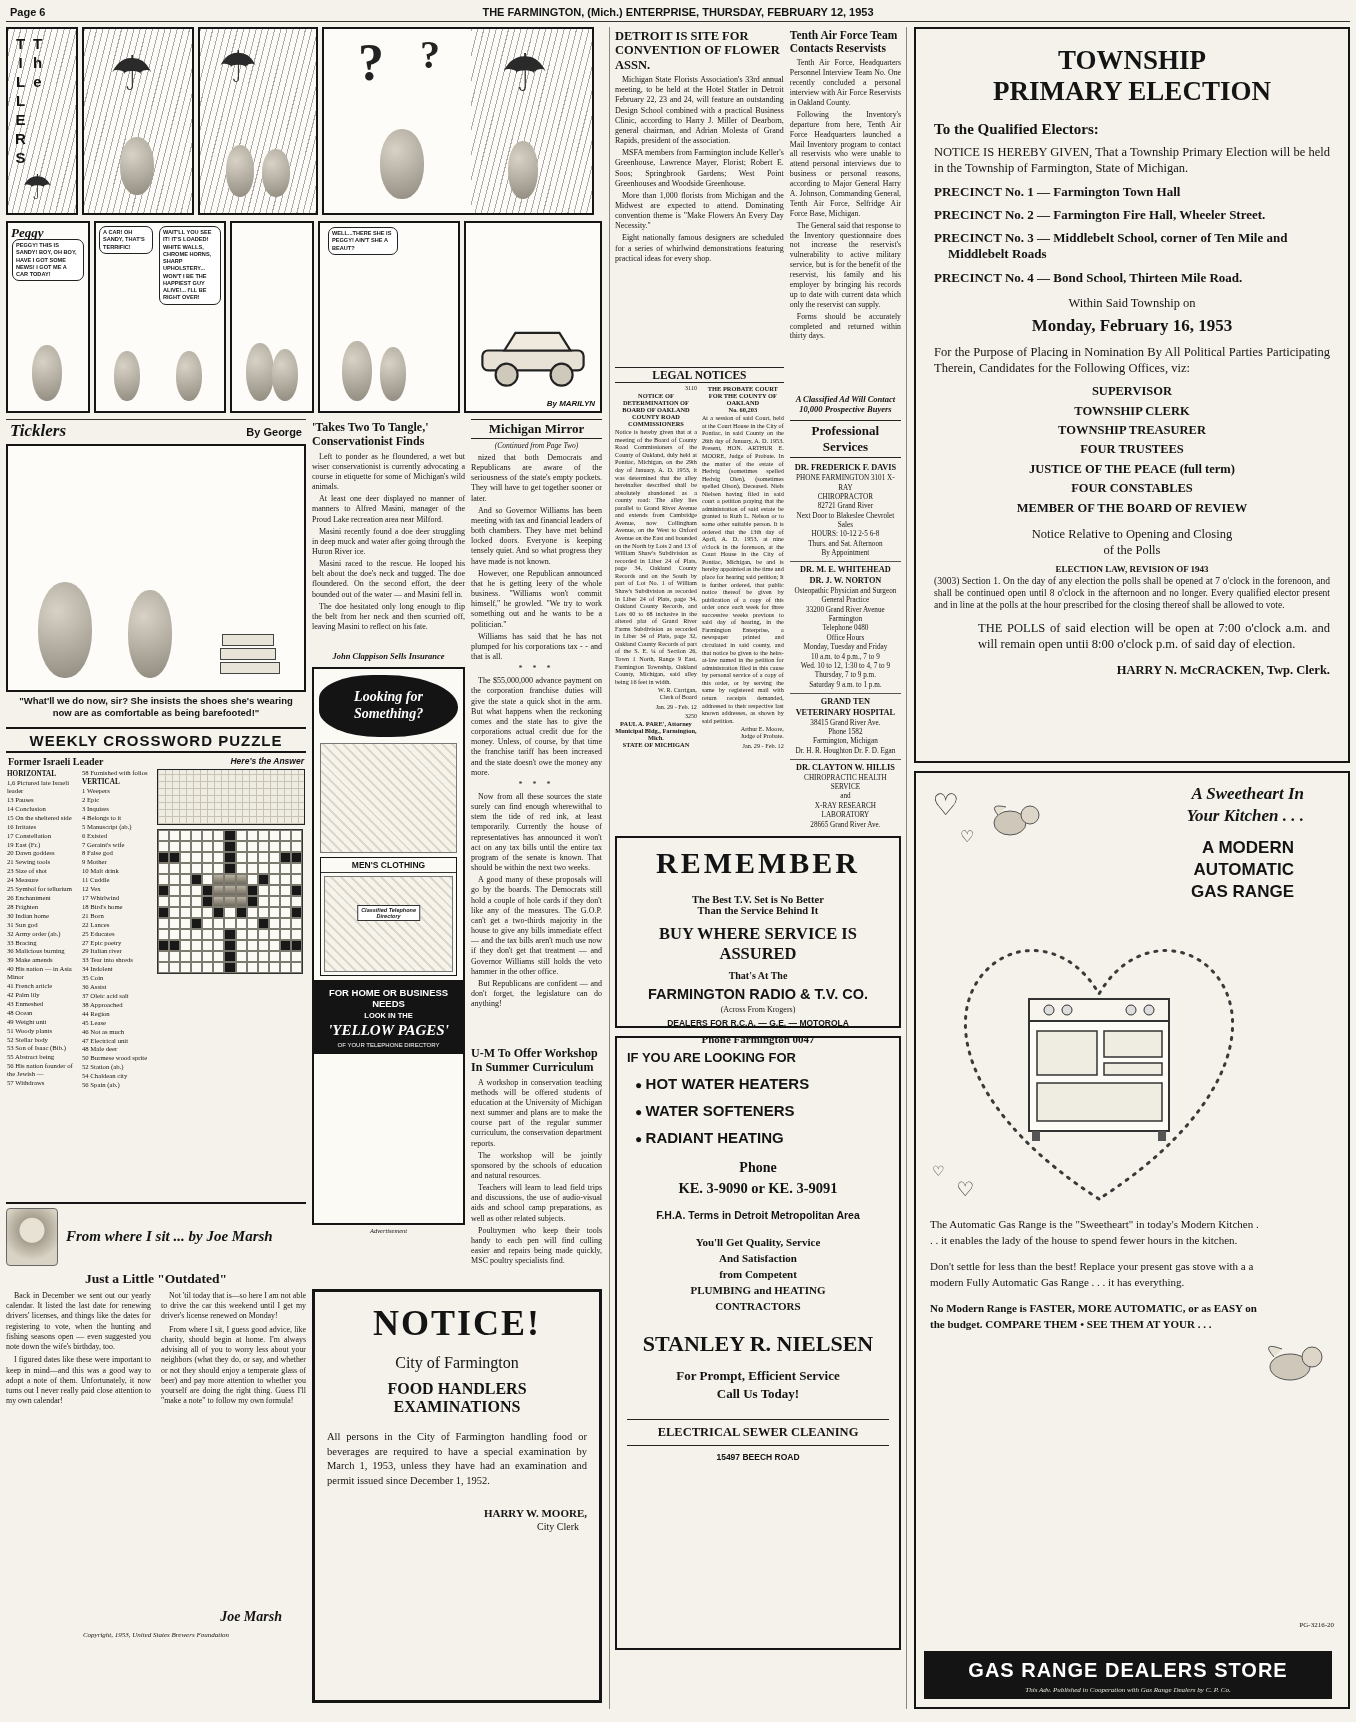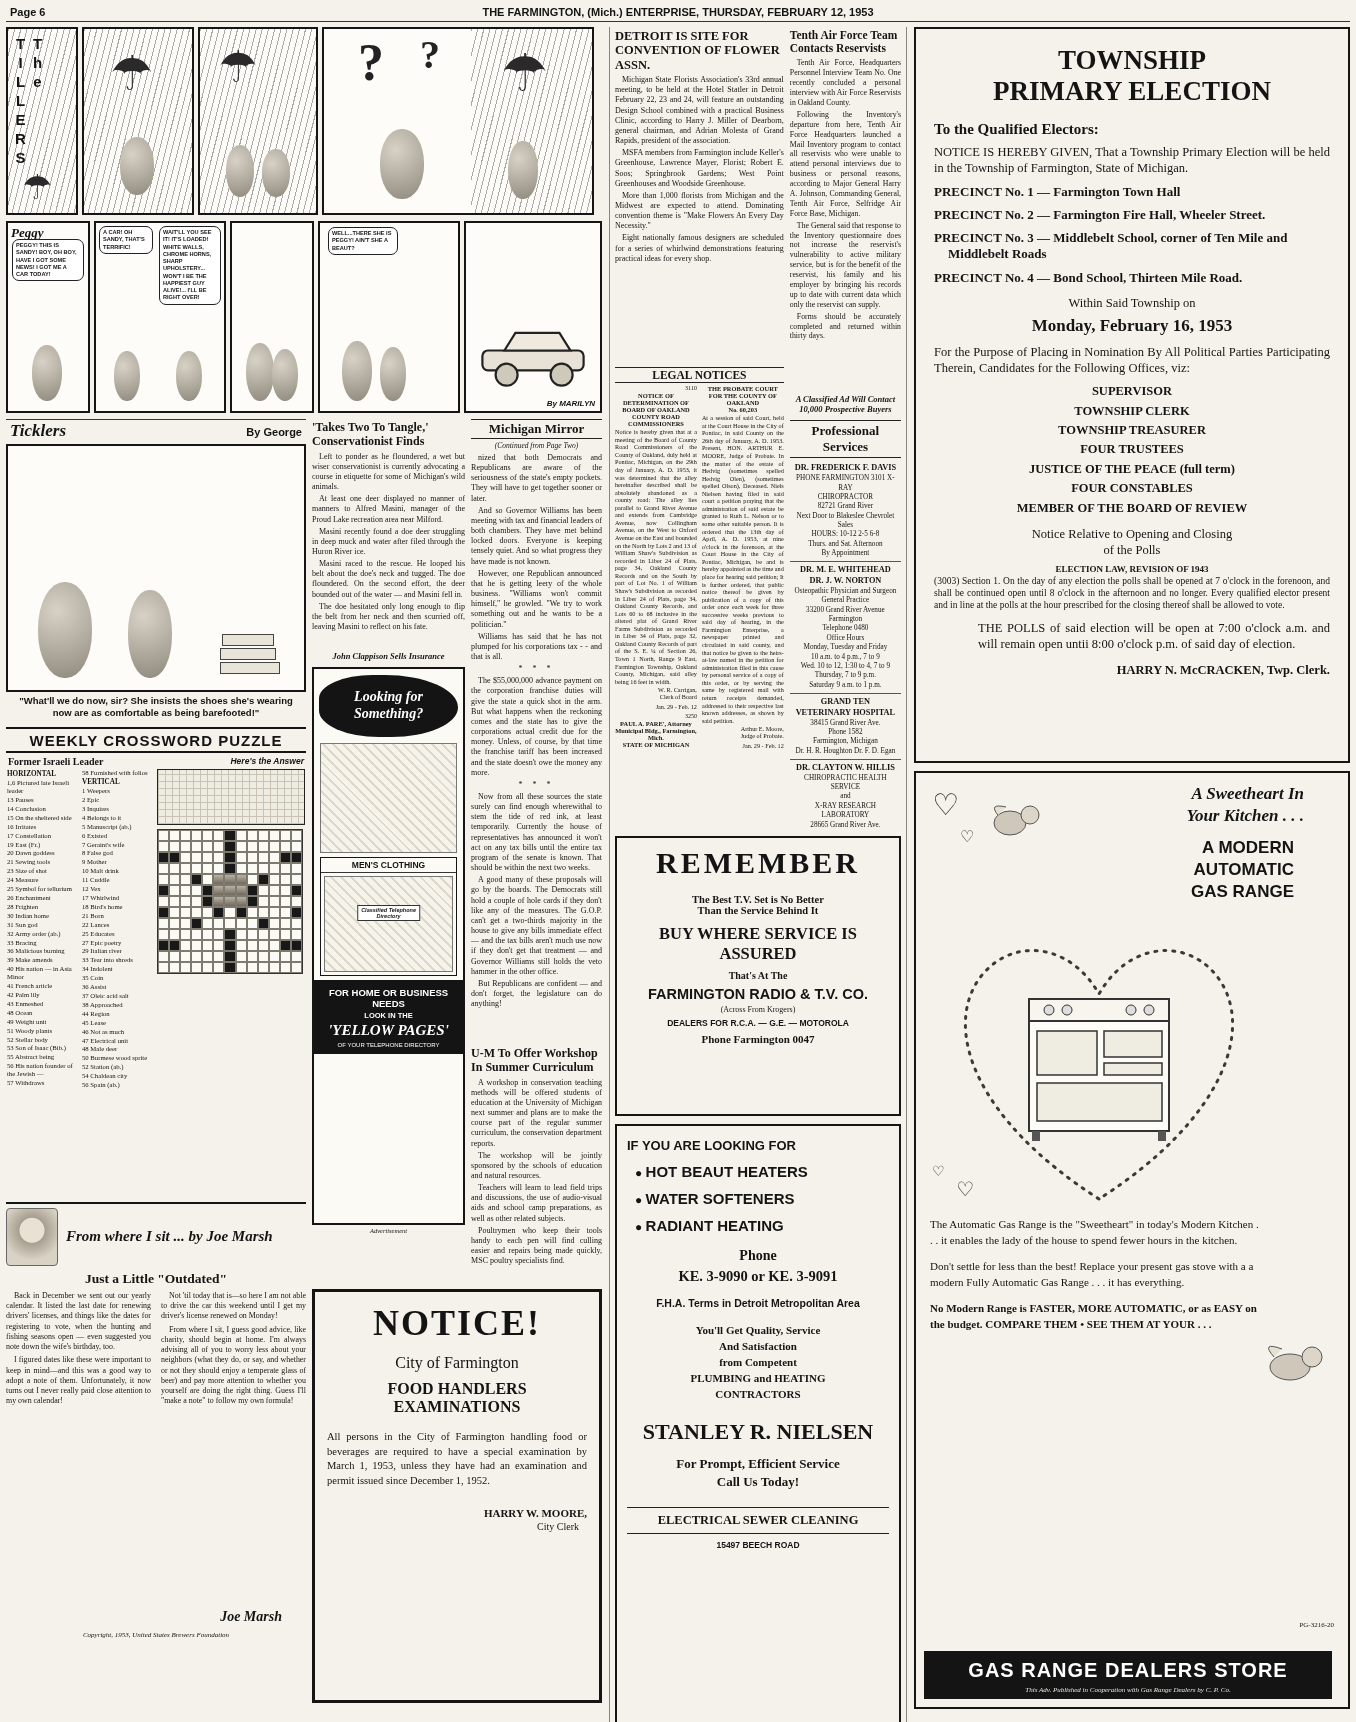--- a/index.html
+++ b/index.html
@@ -120,21 +120,21 @@
   .legal-body { font-size:6.2px; line-height:1.22; text-align:justify; }
   .legal-sig { font-size:6.2px; text-align:right; margin:1px 0 3px; }
   .legal-wrap { column-count:2; column-gap:5px; height:468px; overflow:hidden; }
   .blurb { text-align:center; font:bold italic 8.5px "Liberation Serif",serif; margin:6px 0; white-space:pre-line; }
   .prof-title { text-align:center; font:bold 13px "Liberation Serif",serif; border-top:1.5px solid #222; border-bottom:1.5px solid #222; padding:2px 0; margin-bottom:2px; white-space:pre-line; }
   .prof-entry { border-bottom:1px solid #555; padding:3px 1px; text-align:center; font-size:7.2px; line-height:1.3; }
   .prof-name { font-weight:bold; font-size:8.3px; white-space:pre-line; }
   .ml { white-space:pre-line; }
 
   
-  .remember { border:2.5px solid #151515; margin-top:7px; height:280px; text-align:center; padding:8px 6px; }
+  .remember { border:2.5px solid #151515; margin-top:7px; height:192px; text-align:center; padding:8px 6px; }
   .rem-title { font:bold 30px "Liberation Serif",serif; letter-spacing:3px; }
   .rem-sub { font:bold 10.5px "Liberation Serif",serif; margin-top:14px; white-space:pre-line; }
   .rem-big { font:bold 16.5px "Liberation Serif",serif; margin-top:8px; }
   .rem-thats { font:bold 10px "Liberation Serif",serif; margin-top:6px; }
   .rem-co { font:bold 14.5px "Liberation Sans",sans-serif; margin-top:5px; }
   .rem-loc { font-size:8px; margin-top:3px; }
   .rem-deal { font:bold 8.5px "Liberation Sans",sans-serif; margin-top:4px; }
   .rem-phone { font:bold 11px "Liberation Serif",serif; margin-top:5px; }
 
   
@@ -551,21 +551,21 @@
 
         <div class="colBC">
           <div class="bc-row">
 
             <div class="colB">
               <div>
                 <div class="art-head">'Takes Two To Tangle,' Conservationist Finds</div>
                 <div class="body8">
                     <p>Left to ponder as he floundered, a wet but wiser conservationist is currently advocating a course in etiquette for some of Michigan's wild animals.</p>
                     <p>At least one deer displayed no manner of manners to Alfred Masini, manager of the Proud Lake recreation area near Milford.</p>
-                    <p>Masini recently found a doe deer struggling in deep muck and water after filed through the Huron River ice.</p>
+                    <p>Masini recently found a doe deer struggling in deep muck and water after going through the Huron River ice.</p>
                     <p>Masini raced to the rescue. He looped his belt about the doe's neck and tugged. The doe floundered. On the second effort, the deer bounded out of the water — and Masini fell in.</p>
                     <p>The doe hesitated only long enough to flip the belt from her neck and then scurried off, leaving Masini to reflect on his fate.</p>
                   </div>
                 <div class="tagline">John Clappison Sells Insurance</div>
               </div>
 
               <div class="yp">
                 <div class="yp-hook">Looking for Something?</div>
                 <div class="yp-cartoon1 sketch"></div>
                 <div class="yp-mens">
@@ -743,21 +743,21 @@
         <div class="rem-thats">That's At The</div>
         <div class="rem-co">FARMINGTON RADIO &amp; T.V. CO.</div>
         <div class="rem-loc">(Across From Krogers)</div>
         <div class="rem-deal">DEALERS FOR R.C.A. — G.E. — MOTOROLA</div>
         <div class="rem-phone">Phone Farmington 0047</div>
       </div>
 
       <div class="nielsen">
         <div class="ni-hook">IF YOU ARE LOOKING FOR</div>
         <div class="ni-items">
-            <p>HOT BEAUT HEATERS</p>
+            <p>HOT WATER HEATERS</p>
             <p>WATER SOFTENERS</p>
             <p>RADIANT HEATING</p>
           </div>
         <div class="ni-phone-label">Phone</div>
         <div class="ni-phone">KE. 3-9090 or KE. 3-9091</div>
         <div class="ni-fha">F.H.A. Terms in Detroit Metropolitan Area</div>
         <div class="ni-quality ml">You'll Get Quality, Service
 And Satisfaction
 from Competent
 PLUMBING and HEATING

